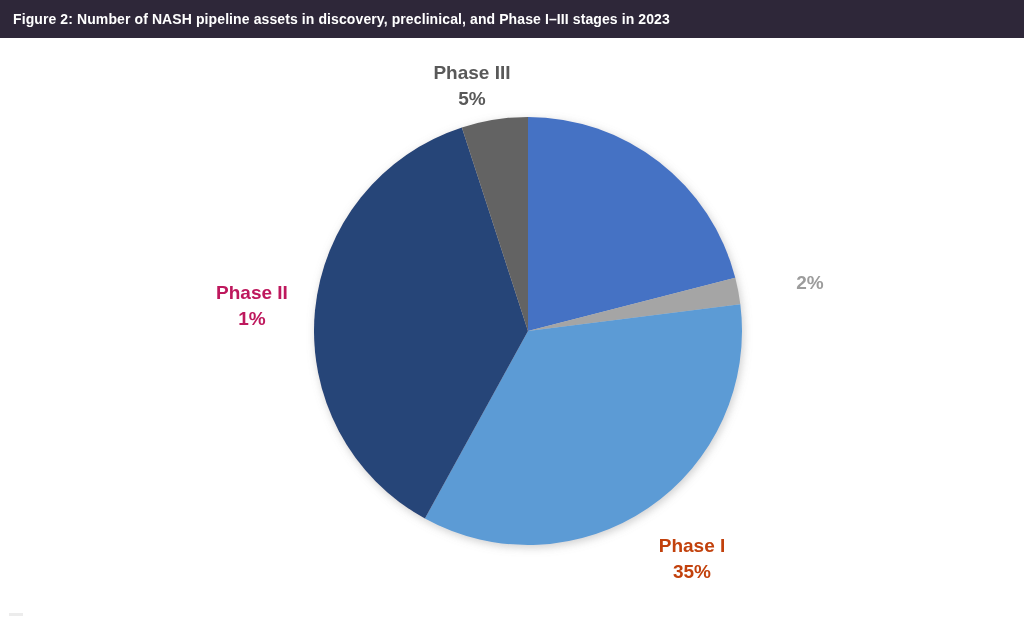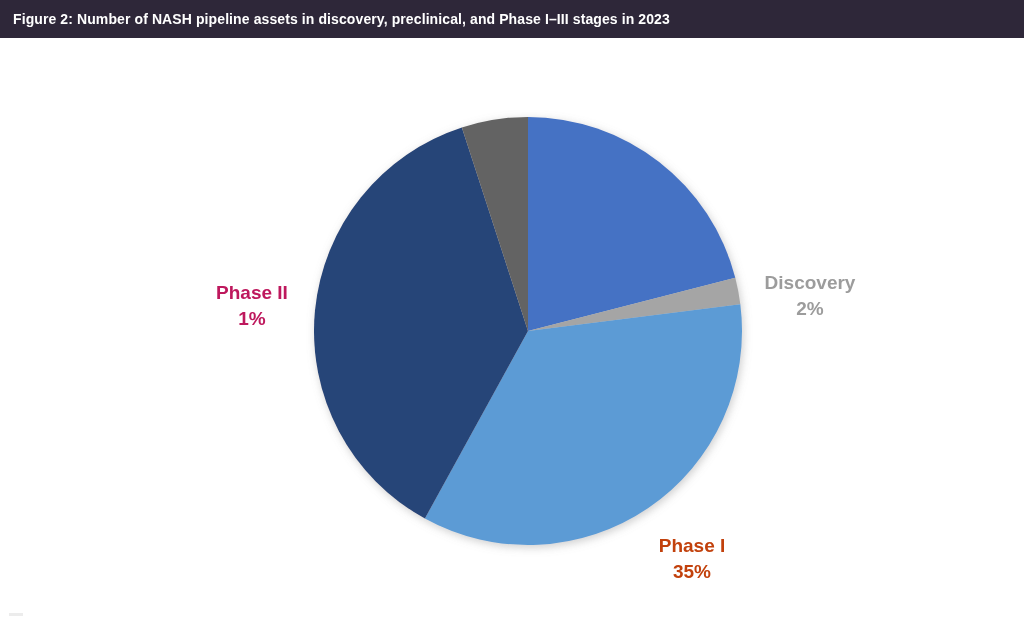--- a/index.html
+++ b/index.html
@@ -134,24 +134,27 @@
       <g id="pie-slices" filter="url(#pie-shadow)">
           <path d="M 214 214 L 214.00 0.00 A 214 214 0 0 1 421.28 160.78 Z" fill="#4472C4" stroke="none"></path>
           <path d="M 214 214 L 421.28 160.78 A 214 214 0 0 1 426.31 187.18 Z" fill="#A5A5A5" stroke="none"></path>
           <path d="M 214 214 L 426.31 187.18 A 214 214 0 0 1 110.90 401.53 Z" fill="#5B9BD5" stroke="none"></path>
           <path d="M 214 214 L 110.90 401.53 A 214 214 0 0 1 147.87 10.47 Z" fill="#264478" stroke="none"></path>
           <path d="M 214 214 L 147.87 10.47 A 214 214 0 0 1 214.00 0.00 Z" fill="#636363" stroke="none"></path>
         </g>
     </svg>
   </div>
 
+  <div class="pie-label" id="label-phase-iii">
+    <span class="lbl-name">Phase III</span>
+    <span class="lbl-val">5%</span>
+  </div>
 
 
   <div class="pie-label" id="label-discovery">
-    <span class="lbl-name">Discovery</span>
     <span class="lbl-val">2%</span>
   </div>
 
   <div class="pie-label" id="label-phase-ii">
     <span class="lbl-name">Phase II</span>
     <span class="lbl-val">1%</span>
   </div>
 
   <div class="pie-label" id="label-phase-i">
     <span class="lbl-name">Phase I</span>

